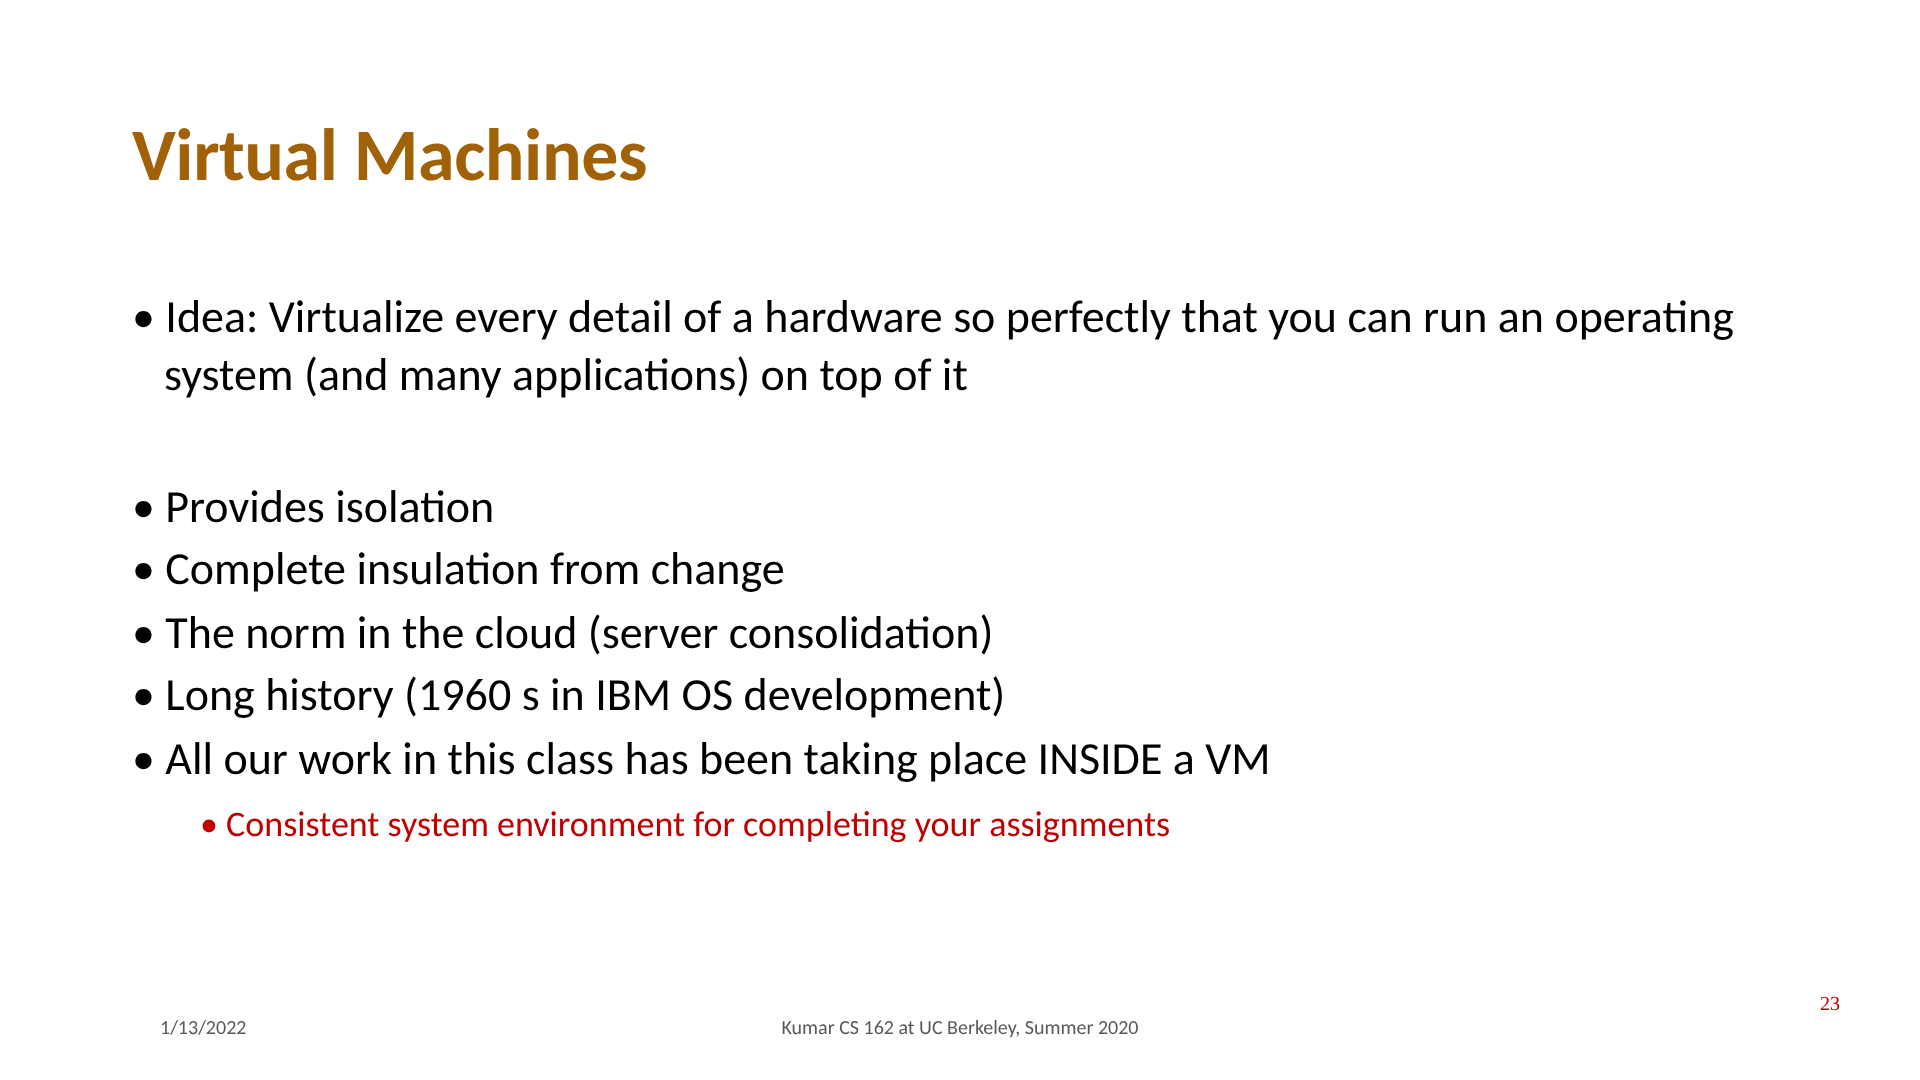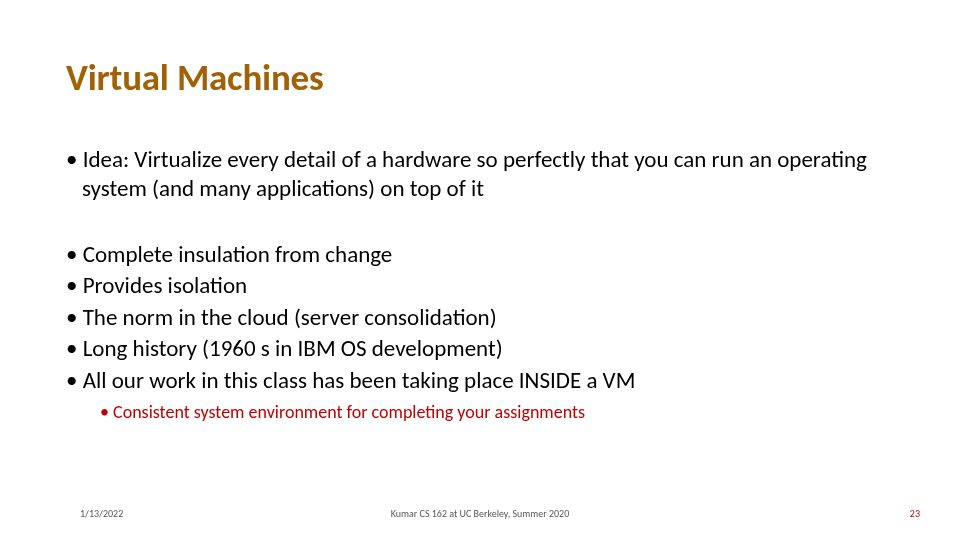--- a/index.html
+++ b/index.html
@@ -81,39 +81,40 @@
     left: 0;
     right: 0;
     bottom: 0;
     text-align: center;
     font-size: 10px;
     color: #595959;
   }
   .footer-page {
     position: absolute;
     right: 40px;
-    bottom: 0;
+    bottom: 12px;
     font-size: 10px;
     color: #c00000;
+    font-family: Liberation Serif, serif;
   }
 </style>
 </head>
 <body>
 
 <div class="slide">
 
   <div class="title">Virtual Machines</div>
 
   <div class="body">
     <div class="group1">
       <div class="bullet">Idea: Virtualize every detail of a hardware so perfectly that you can run an operating system (and many applications) on top of it</div>
     </div>
     <div class="group2">
+      <div class="bullet">Provides isolation</div>
       <div class="bullet">Complete insulation from change</div>
-      <div class="bullet">Provides isolation</div>
       <div class="bullet">The norm in the cloud (server consolidation)</div>
       <div class="bullet">Long history (1960 s in IBM OS development)</div>
       <div class="bullet">All our work in this class has been taking place INSIDE a VM</div>
     </div>
     <div class="sub-bullet">Consistent system environment for completing your assignments</div>
   </div>
 
   <div class="footer">
     <div class="footer-date">1/13/2022</div>
     <div class="footer-center">Kumar CS 162 at UC Berkeley, Summer 2020</div>

